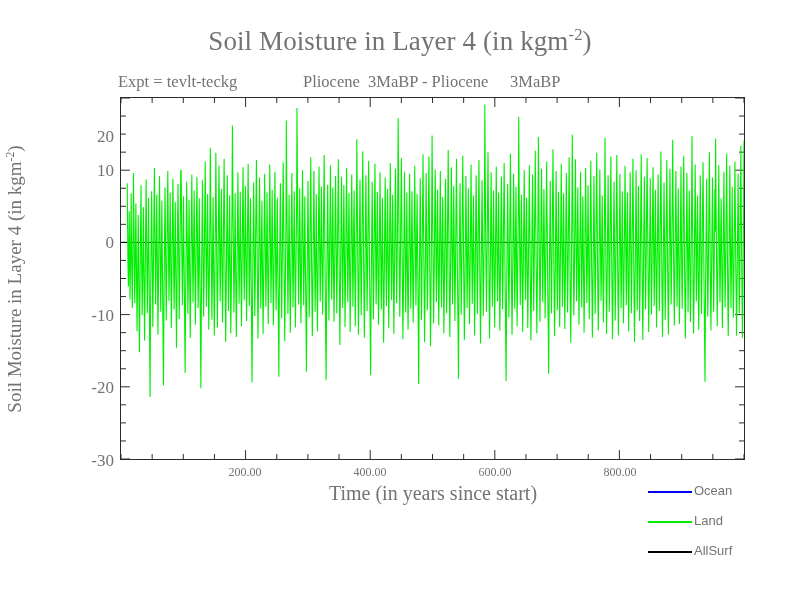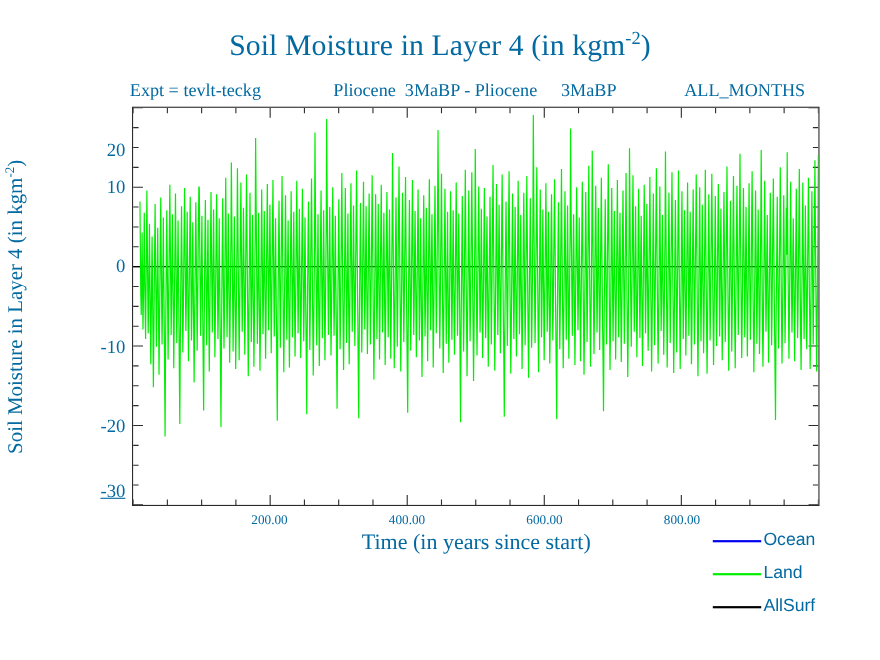--- a/index.html
+++ b/index.html
@@ -7,21 +7,21 @@
     padding: 0;
     background: #ffffff;
   }
   #page {
     position: relative;
     width: 800px;
     height: 600px;
     background: #ffffff;
     overflow: hidden;
     font-family: "Liberation Serif", "DejaVu Serif", serif;
-    color: #0369a1;
+    color: #737373;
   }
 
   
   #plot-title {
     position: absolute;
     left: 0;
     top: 26px;
     width: 800px;
     text-align: center;
     font-size: 27px;
@@ -158,51 +158,50 @@
     width: 44px;
     height: 0;
     border-top-width: 2px;
     border-top-style: solid;
   }
   .legend-row .legend-label {
     position: absolute;
     left: 46px;
     top: 0;
     font-family: "Liberation Sans", "DejaVu Sans", sans-serif;
-    font-size: 16px;
+    font-size: 13px;
     line-height: 14px;
     white-space: nowrap;
   }
 </style>
 </head>
 <body>
 
 <div id="page">
 
   <div id="plot-title"><span>Soil Moisture in Layer 4 (in kgm</span><sup>-2</sup><span>)</span></div>
 
   <div id="subtitle-row">
     <span class="sub-expt">Expt = tevlt-teckg</span>
     <span class="sub-a">Pliocene</span>
     <span class="sub-b">3MaBP - Pliocene</span>
     <span class="sub-c">3MaBP</span>
-    <span class="sub-d">ALL_MONTHS</span>
   </div>
 
   <div id="yaxis-title-wrap">
     <div id="yaxis-title"><span>Soil Moisture in Layer 4 (in kgm</span><sup>-2</sup><span>)</span></div>
   </div>
 
   <div id="ytick-layer">
       <div class="ytick-label" style="top: 0px; margin-top: 39px;">20</div>
       <div class="ytick-label" style="top: 72.6px;">10</div>
       <div class="ytick-label" style="top: 145.2px;">0</div>
       <div class="ytick-label" style="top: 217.8px;">-10</div>
       <div class="ytick-label" style="top: 290.4px;">-20</div>
-      <div class="ytick-label" style="top: 349px; text-decoration: underline;">-30</div>
+      <div class="ytick-label" style="top: 363px;">-30</div>
     </div>
 
   <div id="plot-frame">
     <svg id="plot-svg" viewBox="0 0 625 363" preserveAspectRatio="none">
       <g id="minor-ticks">
           <line x1="0" x2="0" y1="0" y2="5" stroke="#2b2b2b" stroke-width="1"></line>
           <line x1="0" x2="0" y1="363" y2="358" stroke="#2b2b2b" stroke-width="1"></line>
           <line x1="31.25" x2="31.25" y1="0" y2="5" stroke="#2b2b2b" stroke-width="1"></line>
           <line x1="31.25" x2="31.25" y1="363" y2="358" stroke="#2b2b2b" stroke-width="1"></line>
           <line x1="62.5" x2="62.5" y1="0" y2="5" stroke="#2b2b2b" stroke-width="1"></line>

